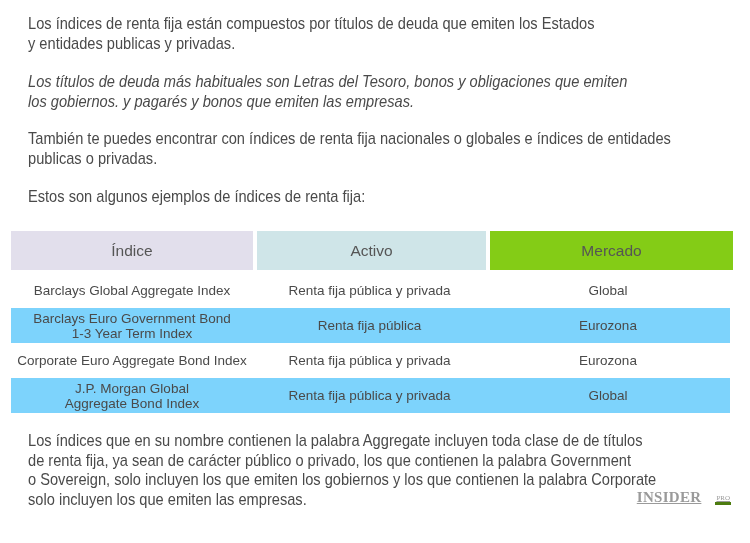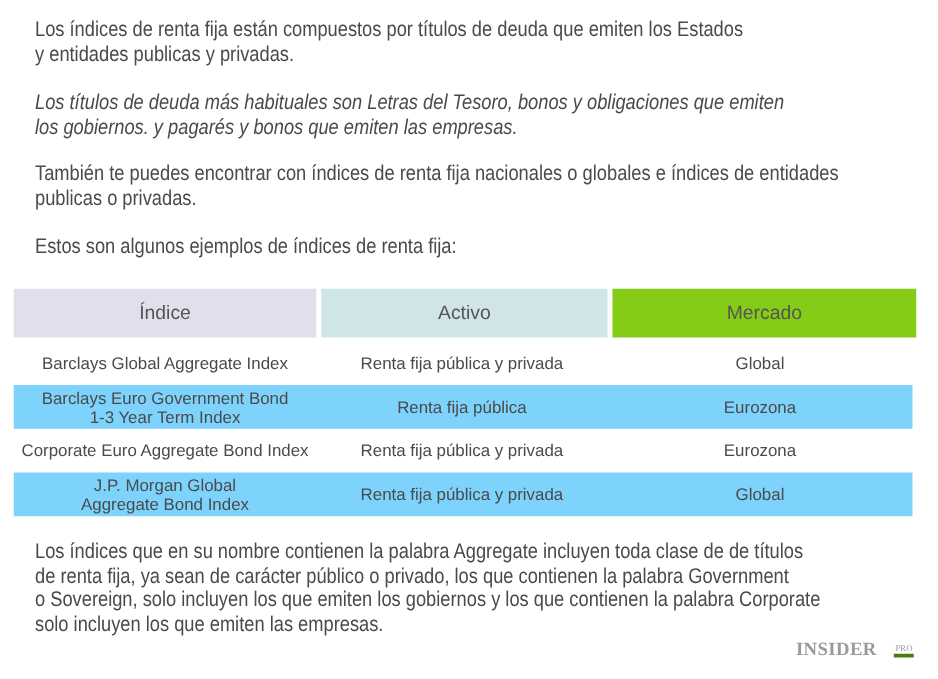--- a/index.html
+++ b/index.html
@@ -75,24 +75,25 @@
     color: #4a4a4a;
   }
   .td-indice { width: 242px; justify-content: center; }
   .td-activo { width: 233px; }
   .td-mercado { width: 244px; }
   .td span.cell-line { display: block; }
 
   .logo {
     position: absolute;
     right: 19px;
-    top: 512px;
+    top: 489px;
     display: flex;
-    align-items: flex-start;
+    align-items: flex-end;
     color: #9a9a9a;
+    text-decoration: underline;
   }
   .logo-main {
     font-family: "Liberation Serif", "DejaVu Serif", serif;
     font-weight: bold;
     font-size: 15px;
     letter-spacing: 0.3px;
     line-height: 16px;
   }
   .logo-pro {
     font-family: "Liberation Serif", "DejaVu Serif", serif;

